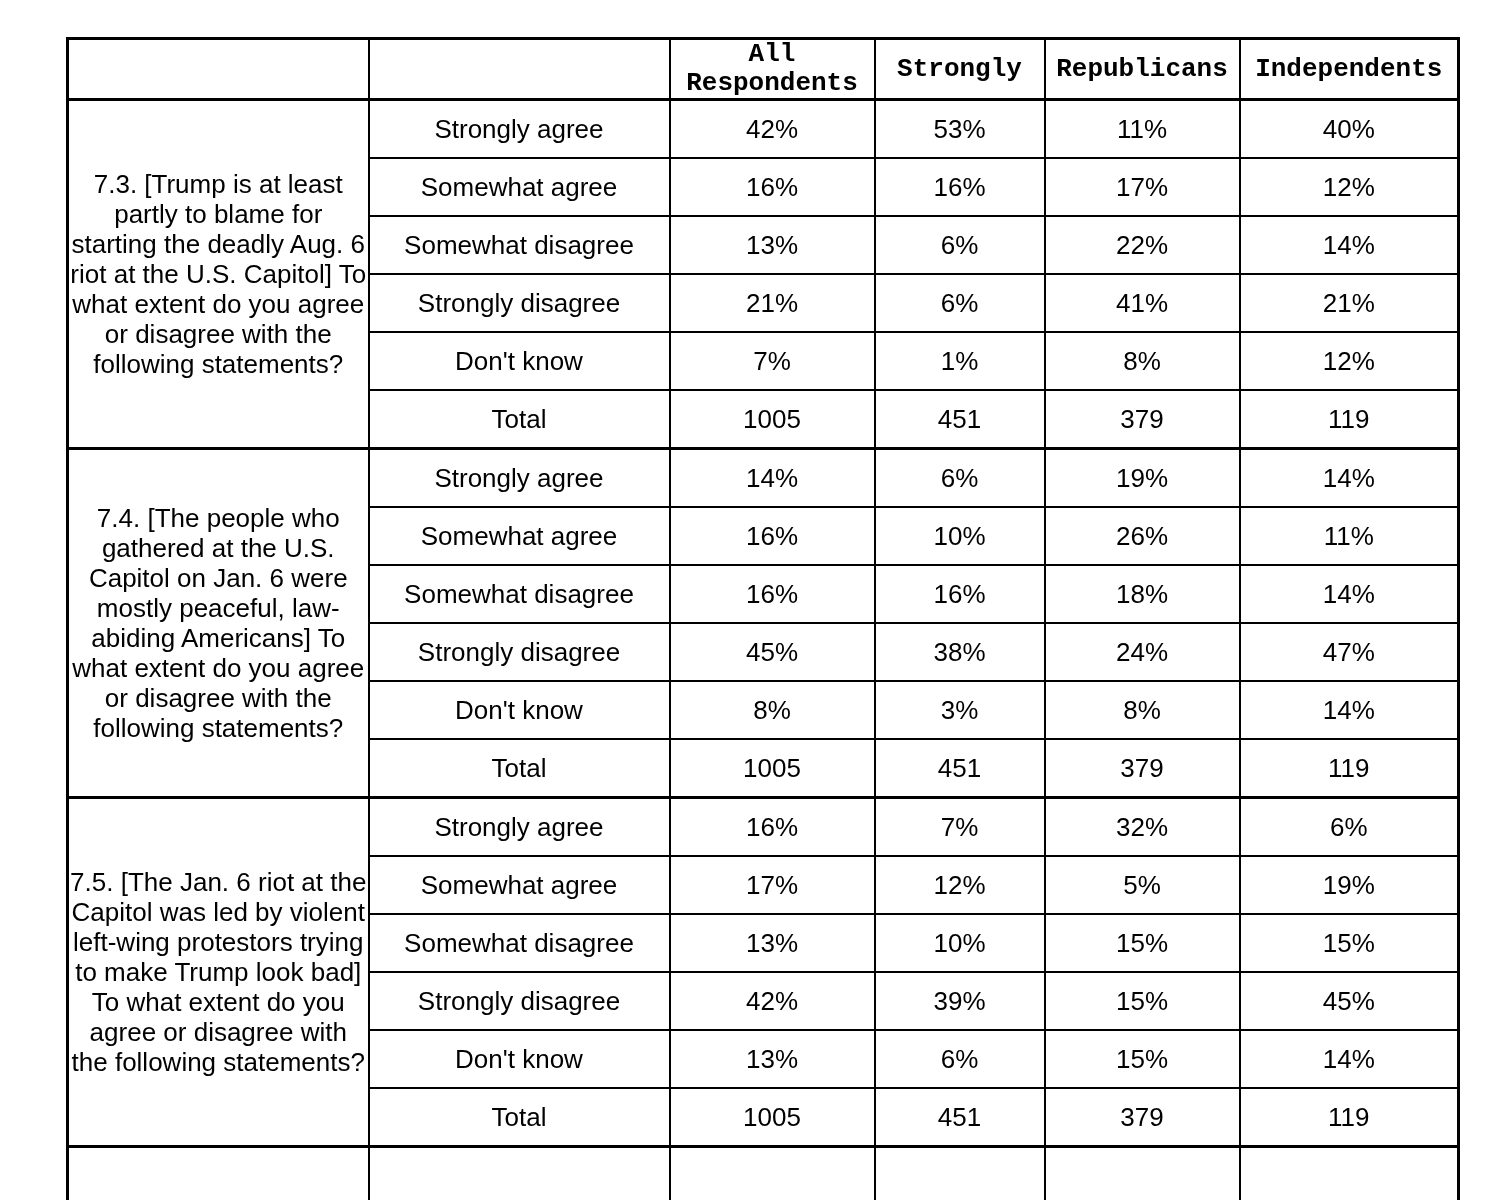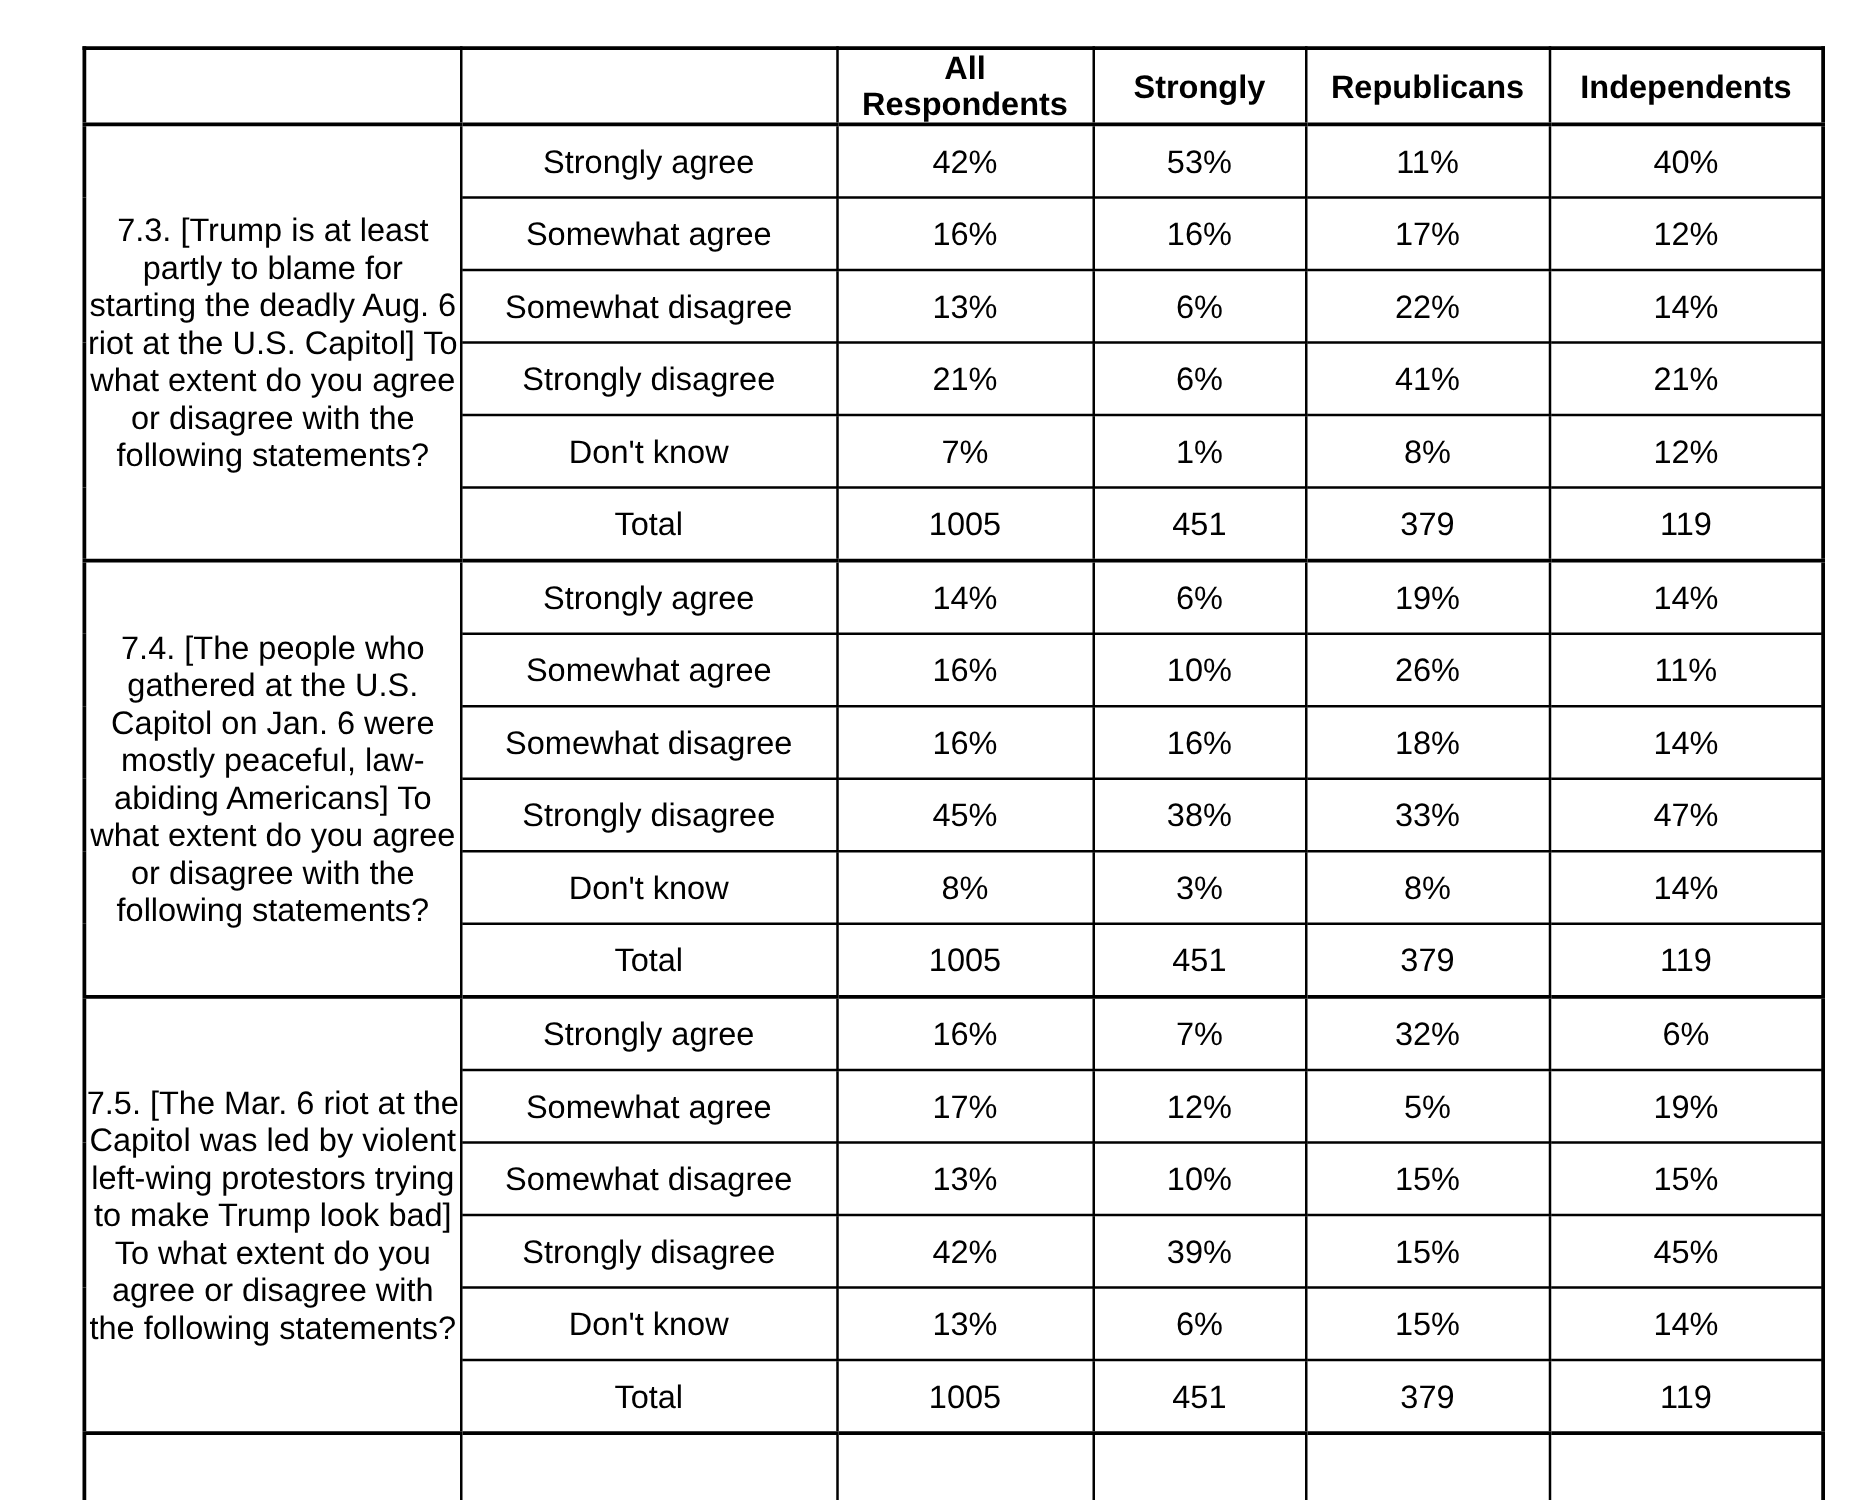--- a/index.html
+++ b/index.html
@@ -37,20 +37,21 @@
     font-size: 26px;
     padding: 0;
     overflow: hidden;
   }
   table.results thead th {
     height: 57px;
     font-weight: bold;
     border-bottom: 3px solid #000000;
     white-space: pre-line;
     line-height: 29px;
+    font-family: Liberation Mono, monospace;
   }
   table.results tbody td {
     height: 56px; 
   }
   table.results tr.block-start td {
     border-top: 3px solid #000000;
   }
   td.question-cell {
     font-size: 26px;
     line-height: 30px;
@@ -153,39 +154,39 @@
             <td class="label-cell">Somewhat disagree</td>
             <td class="value-cell">16%</td>
             <td class="value-cell">16%</td>
             <td class="value-cell">18%</td>
             <td class="value-cell">14%</td>
           </tr>
           <tr>
             <td class="label-cell">Strongly disagree</td>
             <td class="value-cell">45%</td>
             <td class="value-cell">38%</td>
-            <td class="value-cell">33%</td>
+            <td class="value-cell">24%</td>
             <td class="value-cell">47%</td>
           </tr>
           <tr>
             <td class="label-cell">Don't know</td>
             <td class="value-cell">8%</td>
             <td class="value-cell">3%</td>
             <td class="value-cell">8%</td>
             <td class="value-cell">14%</td>
           </tr>
           <tr>
             <td class="label-cell">Total</td>
             <td class="value-cell">1005</td>
             <td class="value-cell">451</td>
             <td class="value-cell">379</td>
             <td class="value-cell">119</td>
           </tr>
           <tr class="block-start">
-            <td rowspan="6" class="question-cell">7.5. [The Mar. 6 riot at the Capitol was led by violent left-wing protestors trying to make Trump look bad] To what extent do you agree or disagree with the following statements?</td>
+            <td rowspan="6" class="question-cell">7.5. [The Jan. 6 riot at the Capitol was led by violent left-wing protestors trying to make Trump look bad] To what extent do you agree or disagree with the following statements?</td>
             <td class="label-cell">Strongly agree</td>
             <td class="value-cell">16%</td>
             <td class="value-cell">7%</td>
             <td class="value-cell">32%</td>
             <td class="value-cell">6%</td>
           </tr>
           <tr>
             <td class="label-cell">Somewhat agree</td>
             <td class="value-cell">17%</td>
             <td class="value-cell">12%</td>

